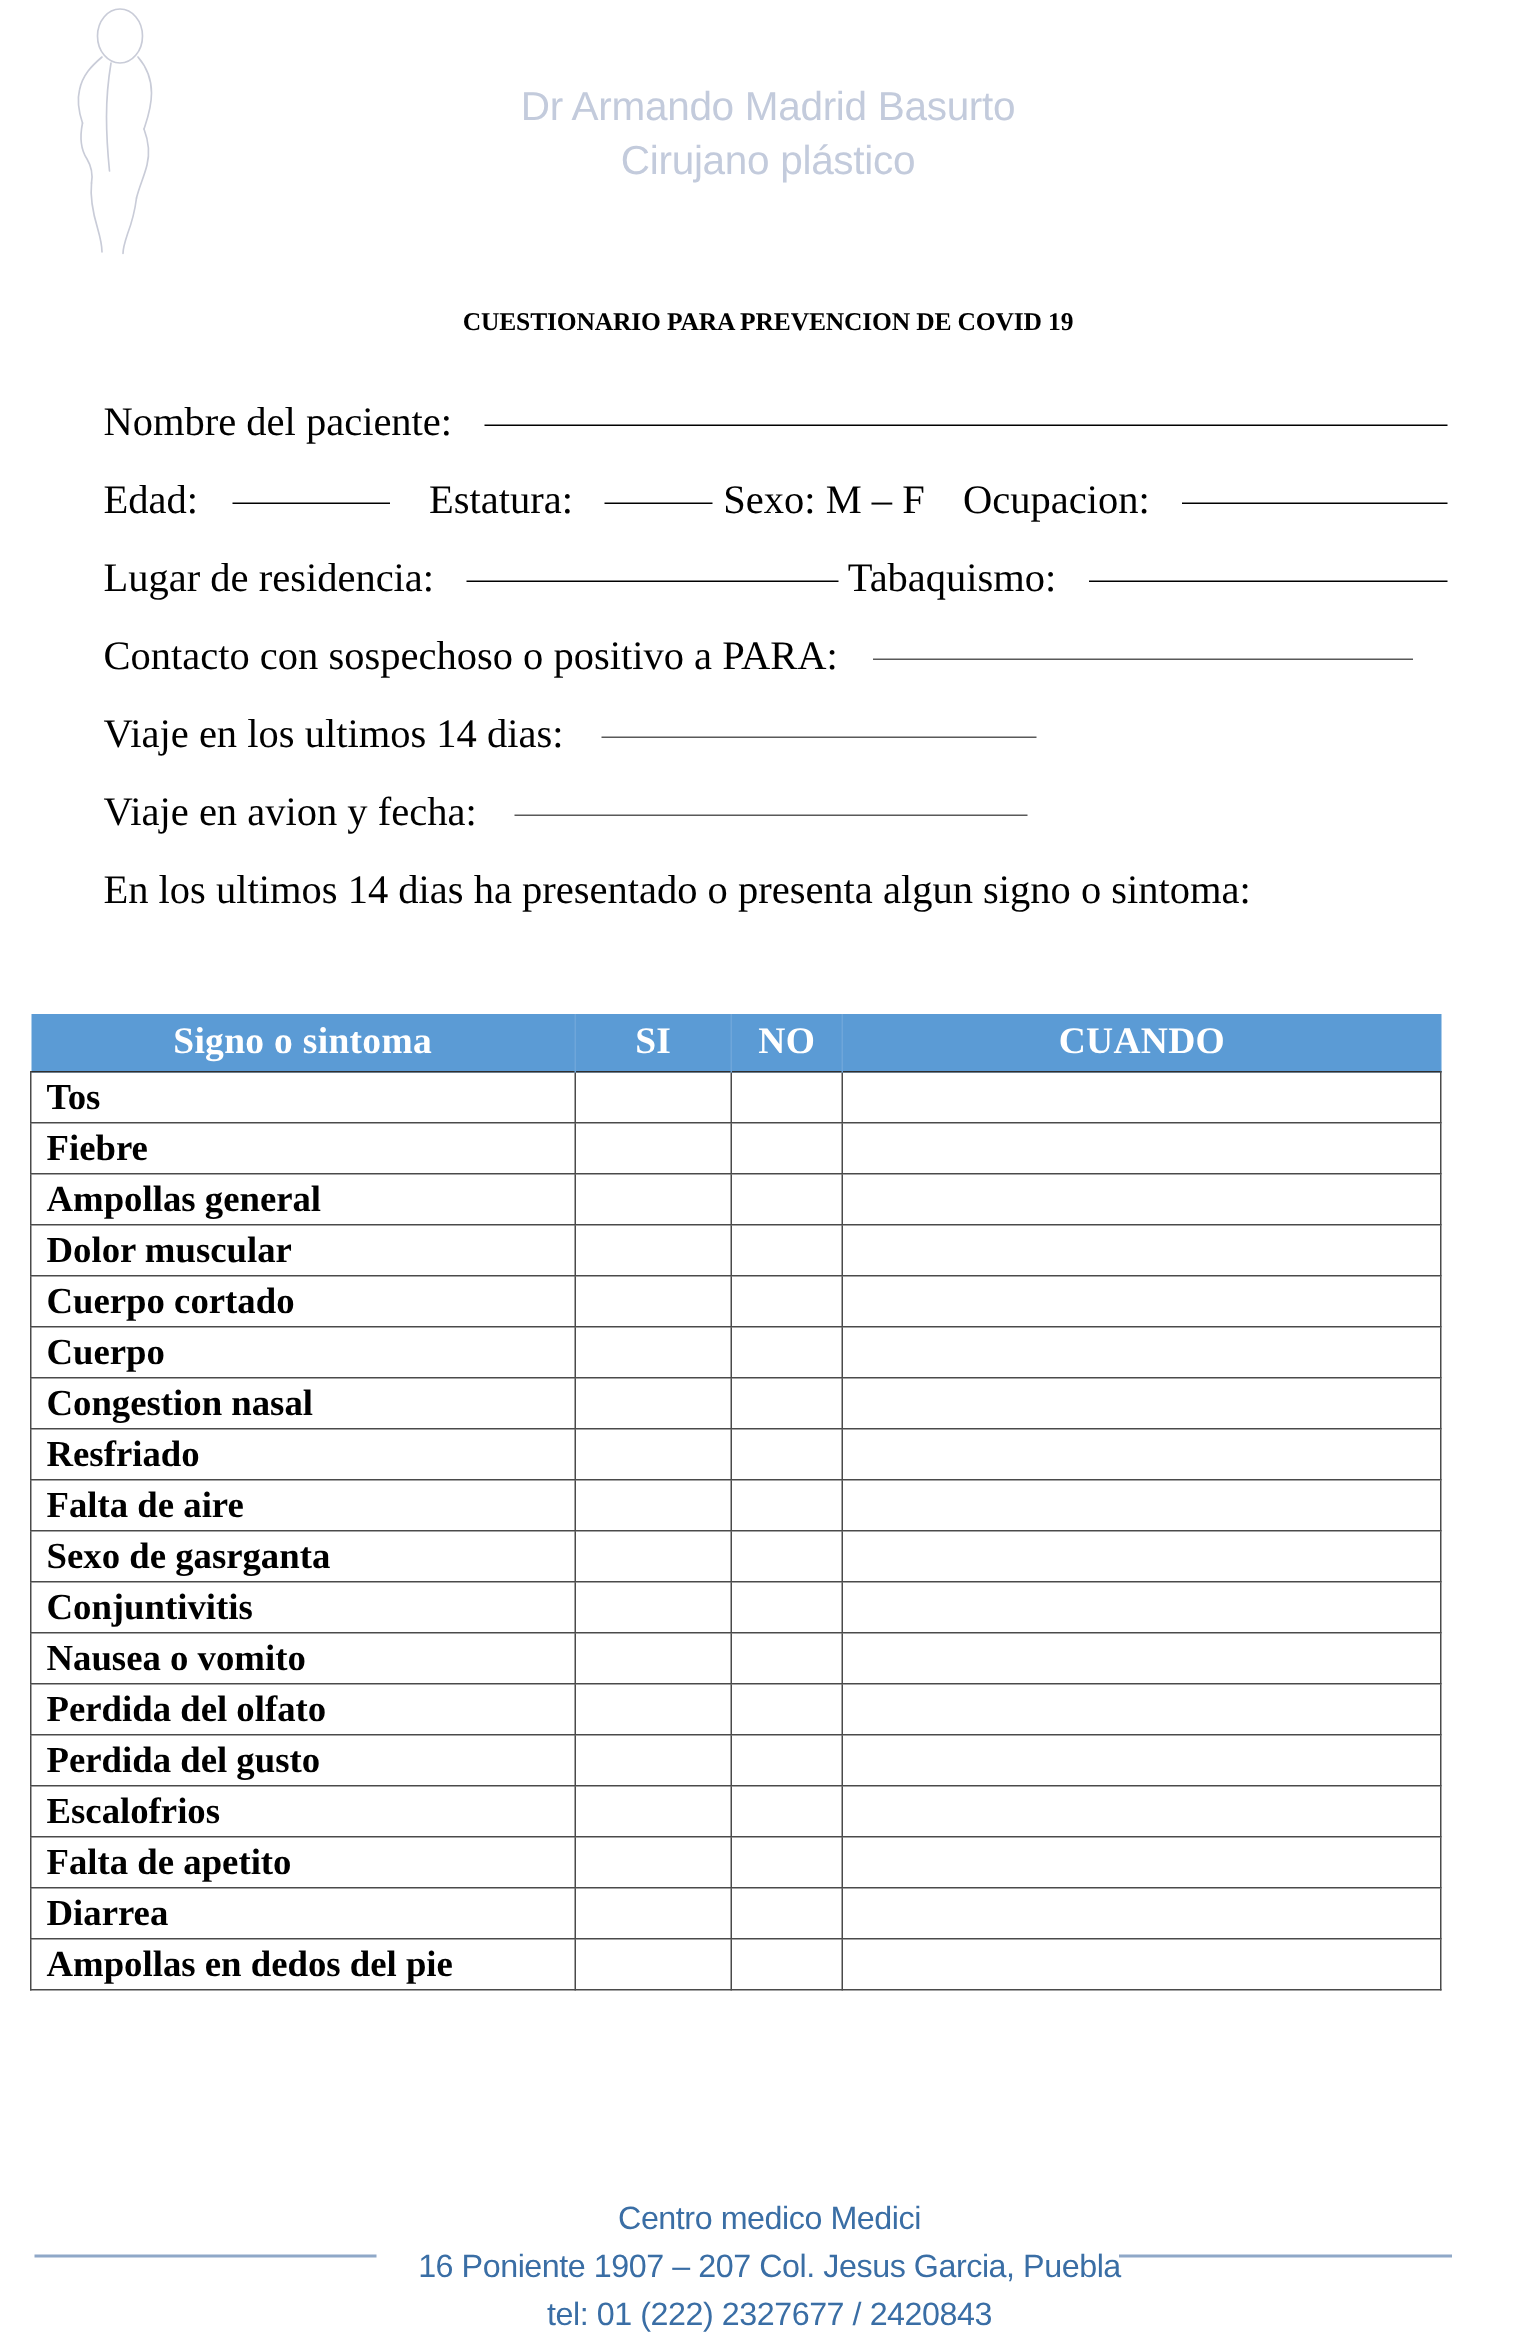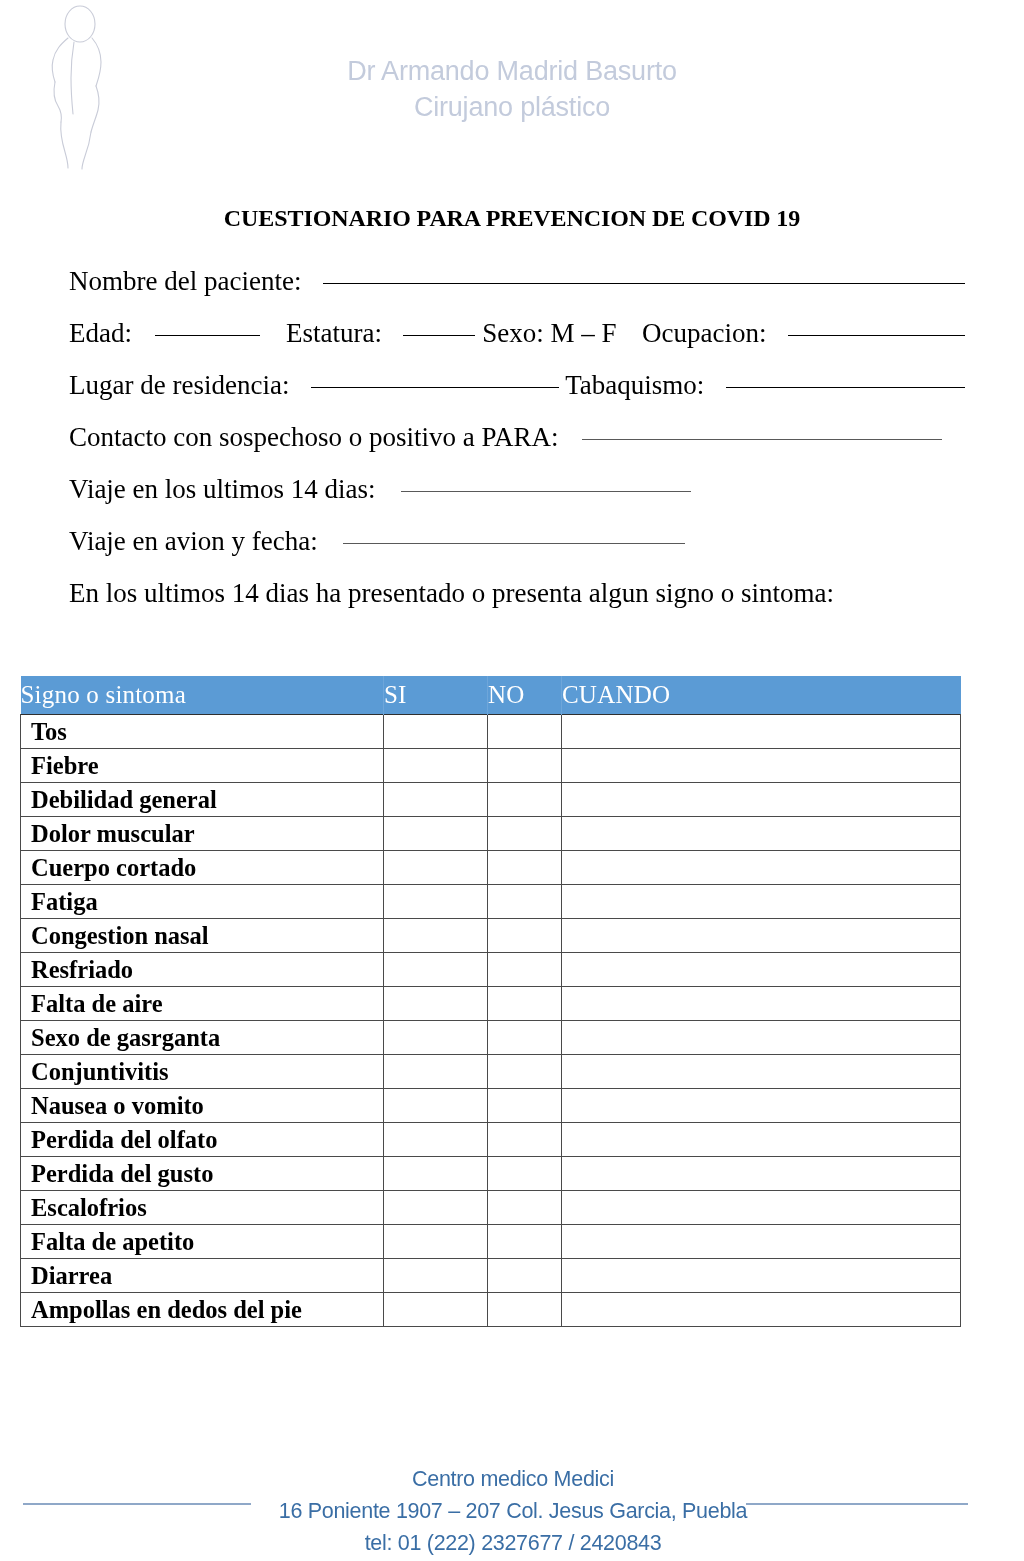--- a/index.html
+++ b/index.html
@@ -48,21 +48,21 @@
   #clinic-heading .ln { display: block; }
 
   
   #doc-title {
     position: absolute;
     left: 0;
     top: 205px;
     width: 1024px;
     text-align: center;
     font-weight: bold;
-    font-size: 24px;
+    font-size: 17px;
     letter-spacing: -0.1px;
   }
 
   
   #form-fields {
     position: absolute;
     left: 30px;
     top: 255px;
     width: 935px;
     font-size: 27px;
@@ -93,25 +93,25 @@
     table-layout: fixed;
   }
   #symptom-table col.c-sym   { width: 363px; }
   #symptom-table col.c-si    { width: 104px; }
   #symptom-table col.c-no    { width: 74px; }
   #symptom-table col.c-when  { width: 399px; }
 
   #symptom-table thead th {
     background: #5b9bd5;
     color: #ffffff;
-    font-weight: normal;
+    font-weight: bold;
     font-size: 25px;
     height: 38px;
     padding: 0;
-    text-align: left;
+    text-align: center;
     border: none;
     border-right: 1px solid #6ea6da;
     letter-spacing: 0.2px;
     margin-top: 46px;
   }
   #symptom-table thead th:last-child { border-right: none; }
 
   #symptom-table tbody td {
     border: 1px solid #4a4a4a;
     height: 33px;
@@ -266,39 +266,39 @@
         <td></td>
         <td></td>
       </tr>
       <tr>
         <td class="sym-cell">Fiebre</td>
         <td></td>
         <td></td>
         <td></td>
       </tr>
       <tr>
-        <td class="sym-cell">Debilidad general</td>
+        <td class="sym-cell">Ampollas general</td>
         <td></td>
         <td></td>
         <td></td>
       </tr>
       <tr>
         <td class="sym-cell">Dolor muscular</td>
         <td></td>
         <td></td>
         <td></td>
       </tr>
       <tr>
         <td class="sym-cell">Cuerpo cortado</td>
         <td></td>
         <td></td>
         <td></td>
       </tr>
       <tr>
-        <td class="sym-cell">Fatiga</td>
+        <td class="sym-cell">Cuerpo</td>
         <td></td>
         <td></td>
         <td></td>
       </tr>
       <tr>
         <td class="sym-cell">Congestion nasal</td>
         <td></td>
         <td></td>
         <td></td>
       </tr>

